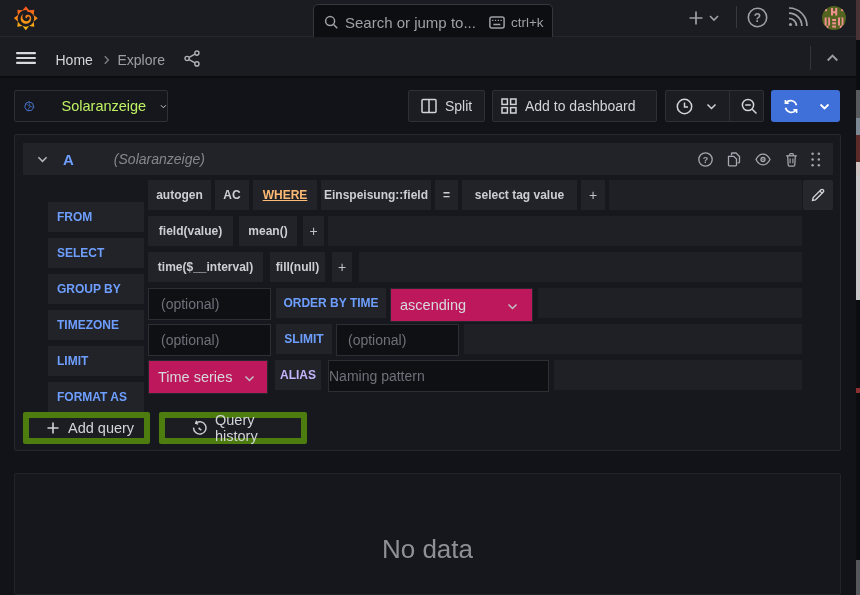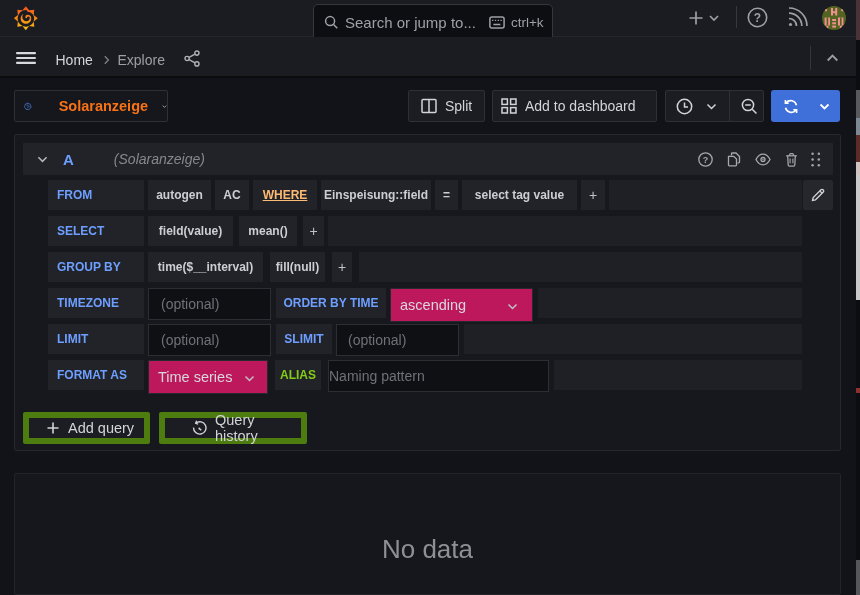--- a/index.html
+++ b/index.html
@@ -29,21 +29,21 @@
 
   
   #card { left:14px; top:134px; width:827px; height:317px; background:#17181d;
     border:1px solid #26282d; border-radius:2px; }
   #qheader { left:8px; top:8px; width:810px; height:32px; background:#212329;
     display:flex; align-items:center; }
   .row { position:absolute; left:33px; height:30px; display:flex; }
   .pill { height:30px; background:#212329; margin-right:4px; display:flex;
     align-items:center; justify-content:center; color:#ccced2; font-size:12px;
     font-weight:700; white-space:nowrap; }
-  .pill.lbl { width:96px; color:#6e9fff; justify-content:flex-start; padding-left:9px; margin-right:4px;}
+  .pill.lbl { width:96px; color:#6e9fff; justify-content:flex-start; padding-left:9px; margin-right:4px;margin-top:22px;}
   .pill.blue { color:#fdba74;text-decoration:underline; }
   .pill.plus { color:#c0c2c6; font-weight:400; font-size:14px; }
   .filler { height:30px; background:#1e2026; flex:1; }
   .qinput { height:32px; background:#0f1014; border:1px solid #2c2e34;
     color:#6e7179; font-size:14px; display:flex; align-items:center; padding-left:12px; }
   .qsel { height:34px; background:#be185d; border:1px solid #26282e;
     color:#d8d9dc; font-size:14.5px; display:flex; align-items:center; padding-left:9px; }
   .botbtn { position:absolute; top:277px; height:32px; background:#1b1d23;
     border:6px solid #4d7c0f; border-radius:2px; display:flex; align-items:center;
     color:#d3d4d8; font-size:14.5px; font-weight:500; }
@@ -150,21 +150,21 @@
   <div class="abs" style="left:810px;top:46px;width:1px;height:24px;background:#33353a"></div>
   <svg class="abs" style="left:826px;top:53px" width="13" height="10" viewBox="0 0 13 10" fill="none" stroke="#9a9da3" stroke-width="1.9">
     <path d="M1.7 7.5 L6.5 2.7 L11.3 7.5"></path>
   </svg>
 
   <div class="tbtn" style="left:14px;top:90px;width:154px;background:#16171c;">
     <svg style="margin-left:9px" width="17" height="17" viewBox="0 0 17 17" fill="none" stroke="#4a7cd8" stroke-width="1.5">
       <path d="M7.6 0.8 L13.8 3.3 L16 9.6 L11.9 15 L5.2 15.2 L1.2 10 L2.8 3.6 Z"></path>
       <path d="M7.6 0.8 L10 8.6 L16 9.6 M10 8.6 L5.2 15.2 M2.8 3.6 L10 8.6" stroke-width="1"></path>
     </svg>
-    <span style="margin-left:27px;font-size:14.5px;font-weight:700;color:#f97316">Solaranzeige</span>
+    <span style="margin-left:27px;font-size:14.5px;font-weight:400;color:#bef264">Solaranzeige</span>
     <svg style="margin-left:14px" width="11" height="7" viewBox="0 0 11 7" fill="none" stroke="#d8d9dc" stroke-width="1.5">
         <path d="M1.5 1.5 L5.5 5.5 L9.5 1.5"></path>
       </svg>
   </div>
 
   <div class="tbtn" style="left:408px;width:77px;">
     <svg style="margin-left:12px" width="16" height="16" viewBox="0 0 16 16" fill="none" stroke="#d3d4d8" stroke-width="1.5">
       <rect x="1" y="1.5" width="14" height="13" rx="1"></rect>
         <line x1="8" y1="1.5" x2="8" y2="14.5"></line>
     </svg>
@@ -295,21 +295,21 @@
       <div class="filler"></div>
     </div>
 
     <div class="row" style="top:225px;width:754px">
       <div class="pill lbl">FORMAT AS</div>
       <div class="qsel" style="width:120px;margin-right:7px;position:relative">Time series
         <svg style="position:absolute;right:12px;top:14px" width="11" height="7" viewBox="0 0 11 7" fill="none" stroke="#c0c2c6" stroke-width="1.5">
             <path d="M1.5 1.5 L5.5 5.5 L9.5 1.5"></path>
           </svg>
       </div>
-      <div class="pill" style="width:46px;color:#84cc16;margin-right:7px">ALIAS</div>
+      <div class="pill" style="width:46px;color:#c4b5fd;margin-right:7px">ALIAS</div>
       <div class="qinput" style="width:221px;margin-right:5px;padding-left:0">Naming pattern</div>
       <div class="filler"></div>
     </div>
 
     <div class="botbtn" style="left:8px;width:127px;padding-left:18px">
       <svg style="margin-right:9px" width="12" height="12" viewBox="0 0 12 12" fill="none" stroke="#d3d4d8" stroke-width="1.6">
           <path d="M6 0.5 V11.5 M0.5 6 H11.5"></path>
         </svg>
       Add query
     </div>

